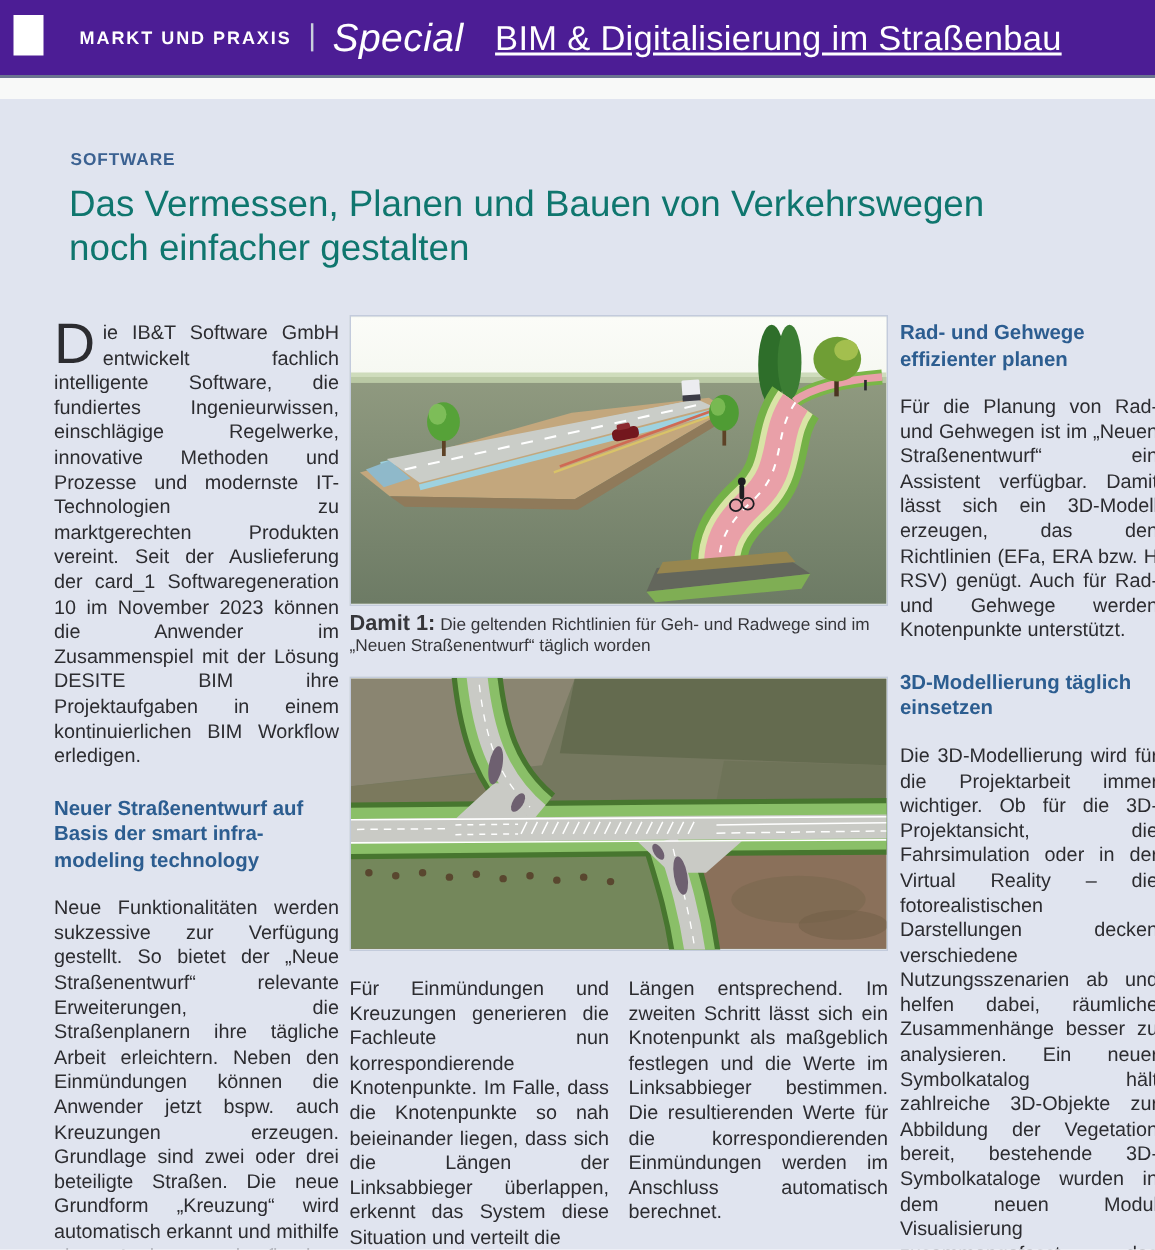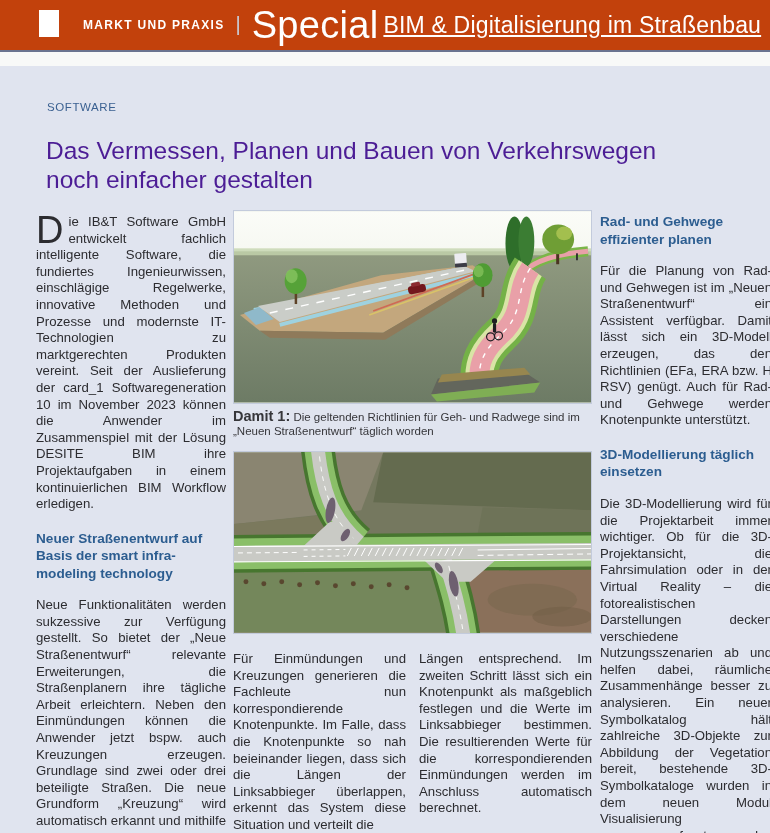--- a/index.html
+++ b/index.html
@@ -1,34 +1,34 @@
 <!DOCTYPE html>
 <html lang="de"><head>
 <meta charset="utf-8">
 <style>
   * { margin:0; padding:0; box-sizing:border-box; }
   body { width:770px; font-family:"Liberation Sans", sans-serif; background:#ffffff; }
   .page { position:relative; width:770px; height:833px; background:#e0e4ef; overflow:hidden; }
 
   
   .topbar { position:absolute; left:0; top:0; width:770px; height:50px;
-            background:#c2410c; display:flex; align-items:center;
-            box-shadow:0 2px 0 #6a7490;padding-left:30px; }
+            background:#4c1d95; display:flex; align-items:center;
+            box-shadow:0 2px 0 #6a7490; }
   .white-strip { position:absolute; left:0; top:52px; width:770px; height:14px; background:#f8f9f8; }
   .logo-mark { width:20px; height:27px; background:#ffffff; margin:-4px 0 0 9px; flex:0 0 auto; }
   .mast-section { color:#ffffff; font-size:12px; font-weight:bold; letter-spacing:1.3px; margin-left:24px; white-space:nowrap; }
   .mast-div { color:#c9cfdc; font-size:20px; font-weight:300; margin:0 11px 2px; }
-  .mast-special { color:#ffffff; font-size:38px; font-weight:400; margin-right:5px; letter-spacing:.3px; }
+  .mast-special { color:#ffffff; font-size:26px; font-weight:400; margin-right:21px; letter-spacing:.3px;font-style:italic; }
   .mast-topic { color:#ffffff; font-size:23px; font-weight:300; letter-spacing:.2px; white-space:nowrap;text-decoration:underline; }
 
   
-  .kicker { position:absolute; left:47px; top:101px; font-size:11.5px; font-weight:normal;
+  .kicker { position:absolute; left:47px; top:101px; font-size:11.5px; font-weight:bold;
             letter-spacing:.6px; color:#3b6191; }
-  .title  { position:absolute; left:46px; top:136px; width:640px; font-size:24.5px;
-            line-height:29px; color:#4c1d95; font-weight:500; }
+  .title  { position:absolute; left:46px; top:122px; width:640px; font-size:24.5px;
+            line-height:29px; color:#0f766e; font-weight:500; }
 
   
   .bodytext { font-size:13.2px; line-height:16.6px; color:#2c2c30; text-align:justify;
               hyphens:auto; -webkit-hyphens:auto; }
   .col-left  { position:absolute; left:36px;  top:214px; width:190px; }
   .fig-area  { position:absolute; left:233px; top:210px; width:359px; }
   .col-right { position:absolute; left:600px; top:213px; width:172px; }
 
   .dropcap { float:left; font-size:38px; line-height:31px; padding:1px 5px 0 0; color:#2c2c30; }
   .subhead { color:#2c5d90; font-weight:bold; font-size:13.6px; line-height:17.5px;

